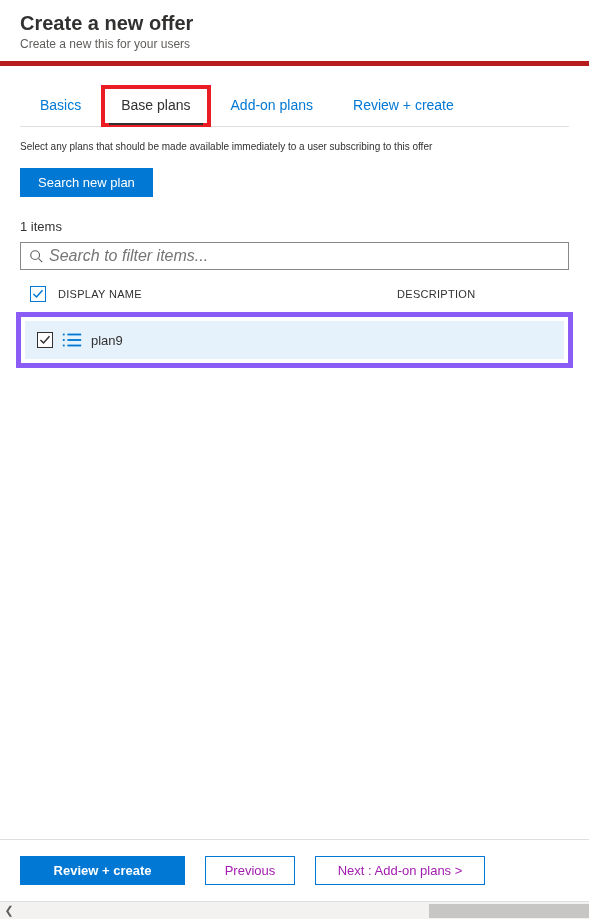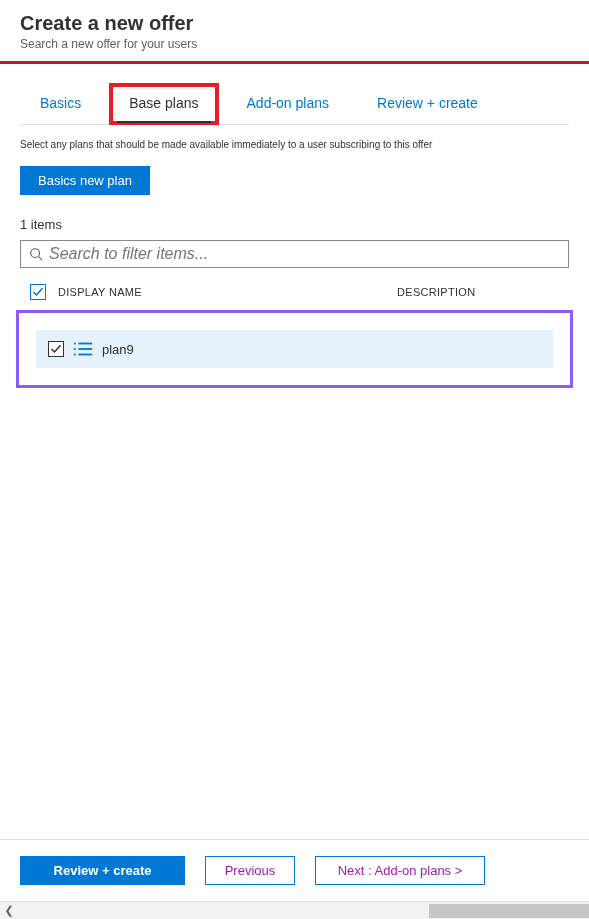--- a/index.html
+++ b/index.html
@@ -9,38 +9,38 @@
       color: #323130;
       background: #ffffff;
       width: 589px;
       height: 919px;
       display: flex;
       flex-direction: column;
       overflow: hidden;
     }
     .header {
       padding: 12px 8px 10px 20px;
-      border-bottom: 3px solid #b91c1c;
+      border-bottom: 5px solid #b91c1c;
     }
     .header h1 {
       font-size: 20px;
       font-weight: 600;
       color: #323130;
       margin-bottom: 2px;
     }
     .header .subtitle {
       font-size: 12px;
       color: #605e5c;
     }
     .tabs-wrap {
       padding: 18px 20px 0 20px;
     }
     .tabs {
       display: flex;
-      gap: 8px;
+      gap: 0;
       border-bottom: 1px solid #e1dfdd;
     }
     .tab {
       padding: 8px 16px 10px 16px;
       font-size: 14px;
       color: #0078d4;
       cursor: pointer;
       border: 4px solid transparent;
       position: relative;
       bottom: -1px;
@@ -123,23 +123,23 @@
       background: #fff;
       display: inline-flex;
       align-items: center;
       justify-content: center;
       cursor: pointer;
     }
     .checkbox svg { width: 12px; height: 12px; color: #0078d4; }
     .checkbox.dark svg { color: #323130; }
     .checkbox.dark { border-color: #323130; }
     .row-highlight-wrap {
-      border: 3px solid #8b5cf6;
+      border: 5px solid #8b5cf6;
       margin: 2px -4px 4px -4px;
-      padding: 17px;
+      padding: 4px;
     }
     .table-row {
       display: flex;
       align-items: center;
       background: #e5f1fb;
       padding: 10px 0 10px 8px;
     }
     .plan-icon {
       width: 22px; height: 18px;
       margin: 0 8px 0 4px;
@@ -184,36 +184,36 @@
       margin-left: auto;
       width: 160px; height: 14px;
       background: #c8c6c4;
     }
   </style>
 </head>
 <body>
 
 <div class="header">
   <h1>Create a new offer</h1>
-  <div class="subtitle">Search a new offer for your users</div>
+  <div class="subtitle">Create a new this for your users</div>
 </div>
 
 <div class="tabs-wrap">
   <div class="tabs">
     <div class="tab">Basics</div>
     <div class="tab highlight-red">Base plans</div>
     <div class="tab">Add-on plans</div>
     <div class="tab">Review + create</div>
   </div>
 </div>
 
 <div class="content">
   <div class="desc-text">Select any plans that should be made available immediately to a user subscribing to this offer</div>
 
-  <button class="btn-primary">Basics new plan</button>
+  <button class="btn-primary">Search new plan</button>
 
   <div class="items-count">1 items</div>
 
   <div class="search-box">
     <svg viewBox="0 0 16 16" fill="none" stroke="currentColor" stroke-width="1.3">
       <circle cx="7" cy="7" r="5"></circle>
       <line x1="11" y1="11" x2="15" y2="15"></line>
     </svg>
     <input type="text" placeholder="Search to filter items..." style="">
   </div>

